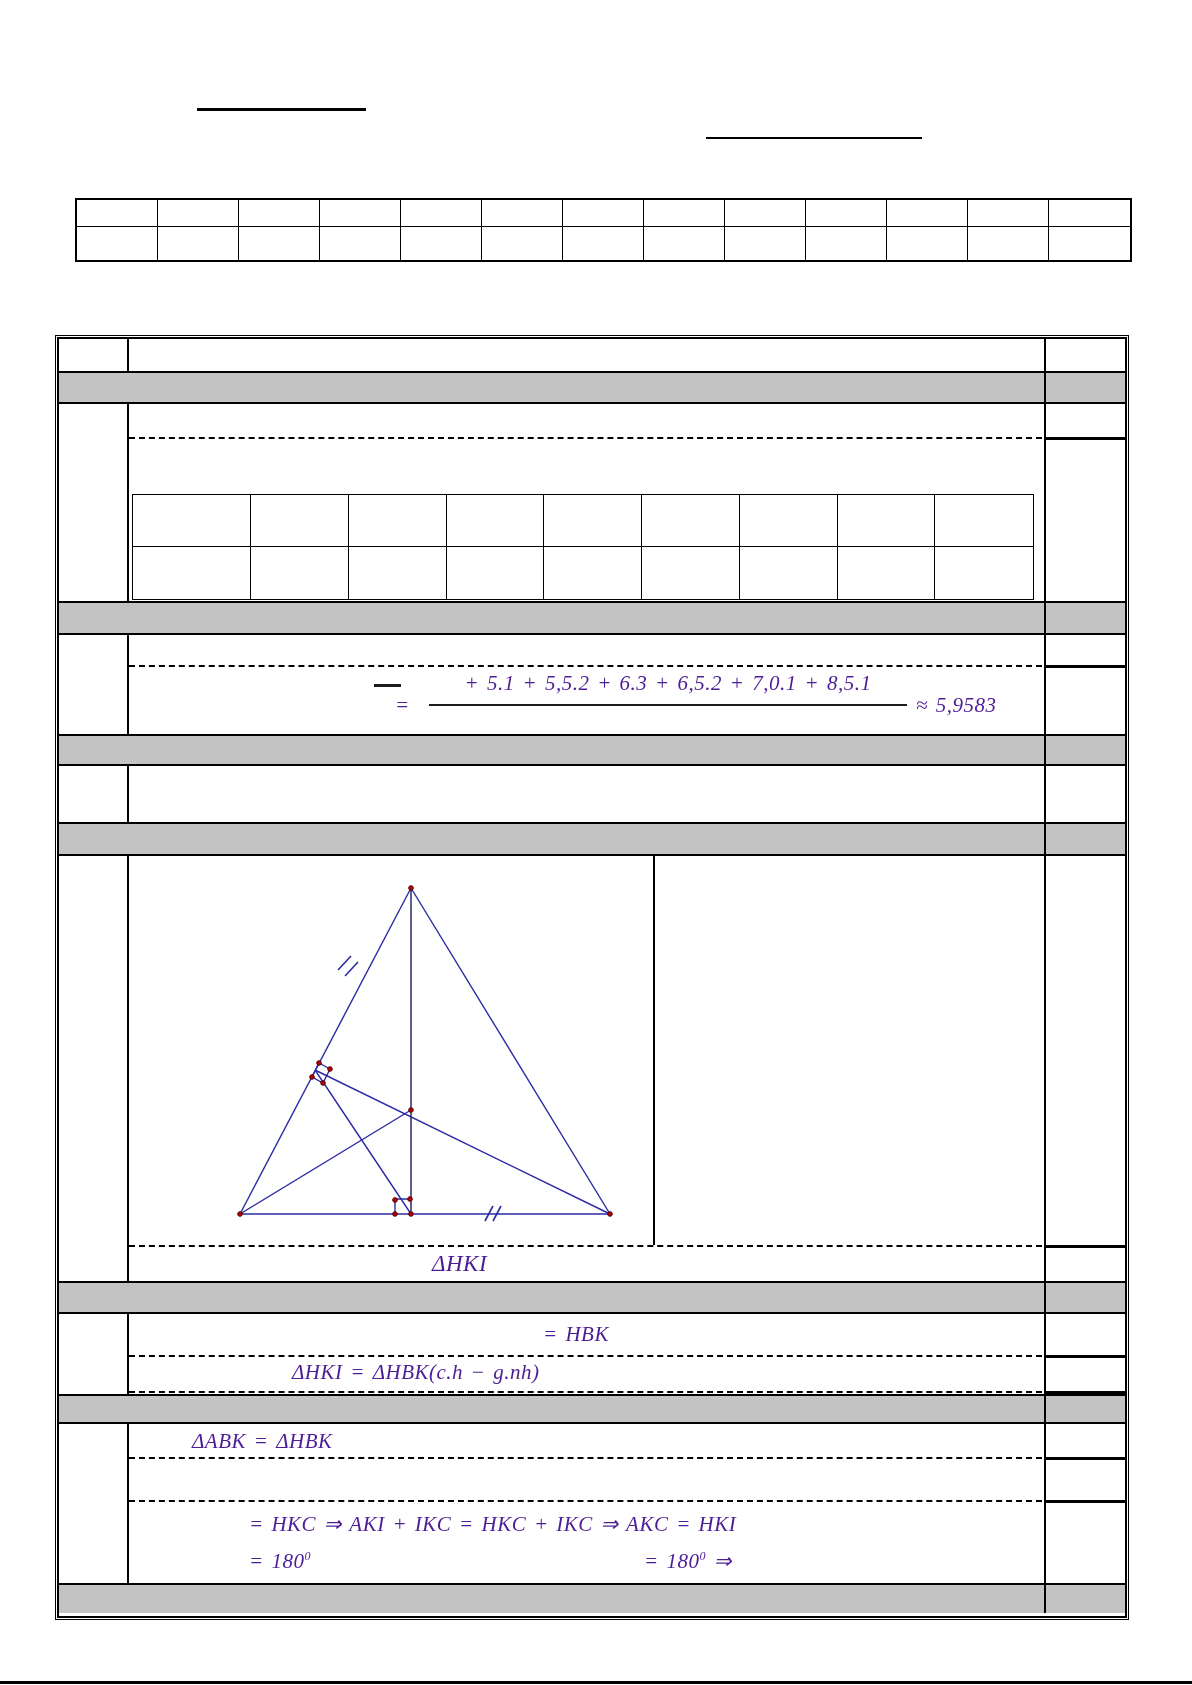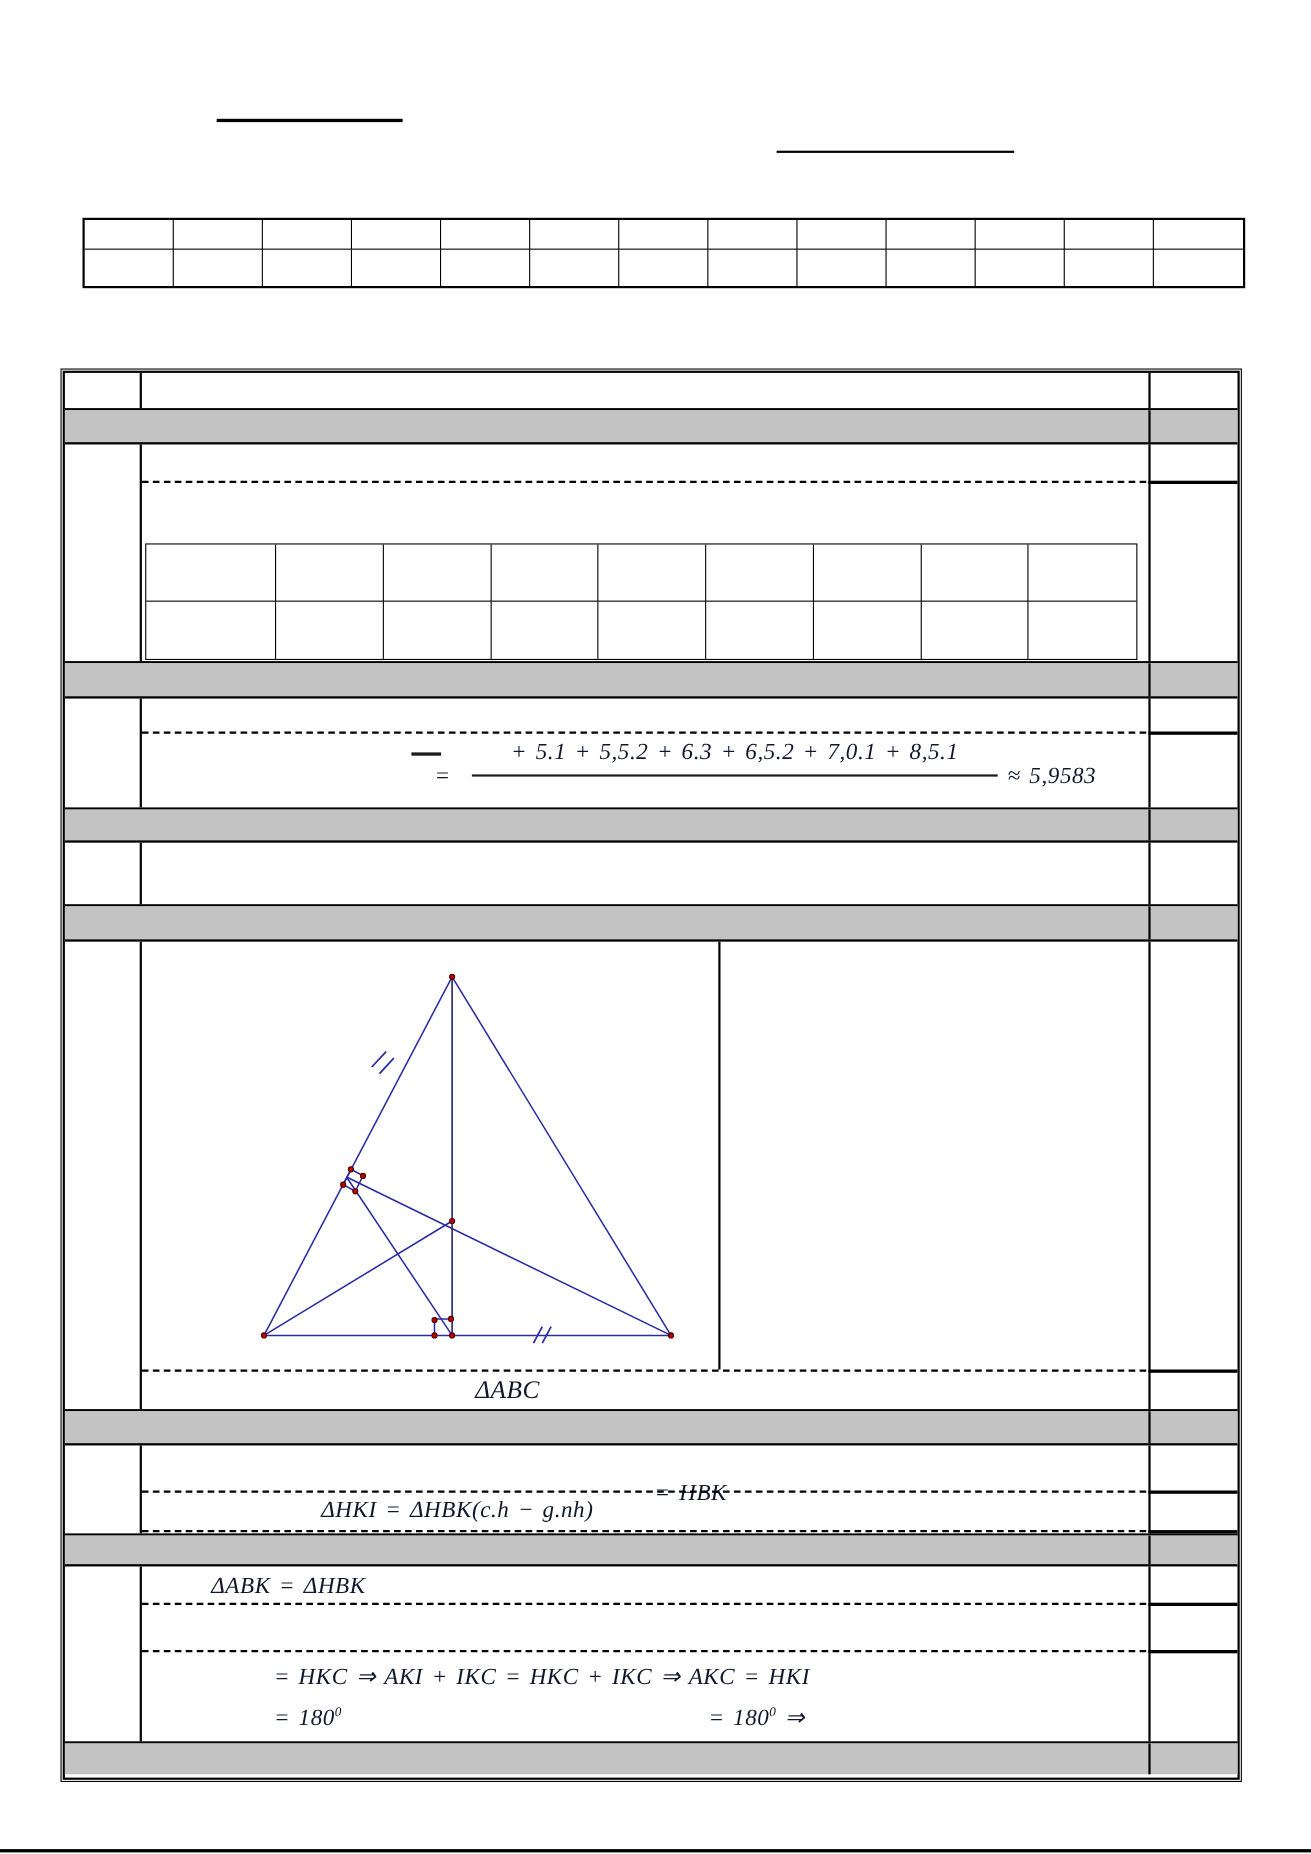--- a/index.html
+++ b/index.html
@@ -15,21 +15,21 @@
   #header-table .htr:last-child .htc{border-bottom:none;}
   
   #main-table{position:absolute;left:57px;top:337px;width:1066px;height:1277px;
       border:2px solid #000;outline:1px solid #000;outline-offset:1px;background:#fff;}
   .row{position:absolute;left:0;right:0;border-bottom:2px solid #000;}
   .row.gray{background:#c3c3c3;}
   .vd{position:absolute;top:0;bottom:0;width:1.5px;background:#000;}
   .dash{position:absolute;left:70px;width:913px;border-top:2.5px dashed #000;height:0;}
   .ssep{position:absolute;left:985px;right:0;height:2.5px;background:#000;}
   .math{position:absolute;font-family:"Liberation Serif",serif;font-style:italic;
-        font-size:21px;color:#0f172a;white-space:nowrap;letter-spacing:.5px;word-spacing:2px;}
+        font-size:21px;color:#4c1d95;white-space:nowrap;letter-spacing:.5px;word-spacing:2px;}
   .math sup{font-size:12px;vertical-align:8px;}
   
   #freq-table{position:absolute;left:73px;top:90px;width:900px;height:104px;border:1.5px solid #000;
       display:grid;grid-template-rows:1fr 1fr;}
   #freq-table .ftr{display:grid;grid-template-columns:118px repeat(8,1fr);}
   #freq-table .ftc{border-right:1.5px solid #000;border-bottom:1.5px solid #000;}
   #freq-table .ftc:last-child{border-right:none;}
   #freq-table .ftr:last-child .ftc{border-bottom:none;}
   
   .fracbar{position:absolute;background:#1c1c1c;height:2px;}
@@ -173,31 +173,31 @@
           <circle cx="409" cy="1108" r="2.3" fill="#c00000" stroke="#4d0000" stroke-width="1"></circle>
           <circle cx="317" cy="1061" r="2.3" fill="#c00000" stroke="#4d0000" stroke-width="1"></circle>
           <circle cx="328" cy="1067" r="2.3" fill="#c00000" stroke="#4d0000" stroke-width="1"></circle>
           <circle cx="321" cy="1081" r="2.3" fill="#c00000" stroke="#4d0000" stroke-width="1"></circle>
           <circle cx="310" cy="1075" r="2.3" fill="#c00000" stroke="#4d0000" stroke-width="1"></circle>
           <circle cx="393" cy="1198" r="2.3" fill="#c00000" stroke="#4d0000" stroke-width="1"></circle>
           <circle cx="408" cy="1197" r="2.3" fill="#c00000" stroke="#4d0000" stroke-width="1"></circle>
           <circle cx="393" cy="1212" r="2.3" fill="#c00000" stroke="#4d0000" stroke-width="1"></circle>
           <circle cx="409" cy="1212" r="2.3" fill="#c00000" stroke="#4d0000" stroke-width="1"></circle>
         </svg>
-      <div class="math" style="left:373px;top:395px;font-size:23px;">ΔABC</div>
+      <div class="math" style="left:373px;top:395px;font-size:23px;">ΔHKI</div>
     </div>
 
     <div class="row gray" style="top:944px;height:29px;">
       <div class="vd" style="left:985px"></div>
     </div>
 
     <div class="row" style="top:975px;height:80px;">
       <div class="vd" style="left:68px"></div>
       <div class="vd" style="left:985px"></div>
-      <div class="math" style="left:536px;top:8px;margin-top:23px;">= HBK</div>
+      <div class="math" style="left:484px;top:8px;">= HBK</div>
       <div class="dash" style="top:41px"></div>
       <div class="ssep" style="top:41px"></div>
       <div class="math" style="left:233px;top:46px;">ΔHKI = ΔHBK(c.h − g.nh)</div>
       <div class="dash" style="top:77px"></div>
       <div class="ssep" style="top:77px"></div>
     </div>
 
     <div class="row gray" style="top:1057px;height:26px;">
       <div class="vd" style="left:985px"></div>
     </div>

